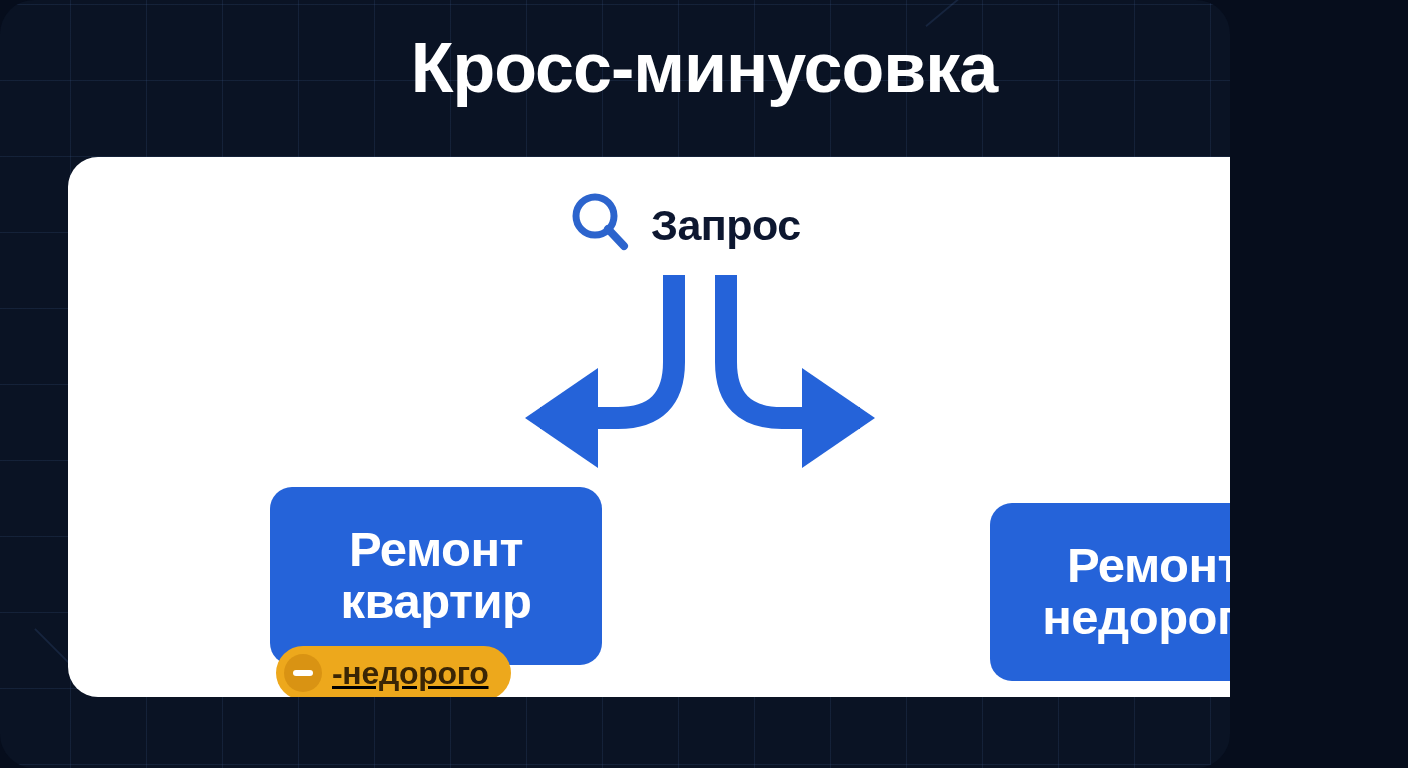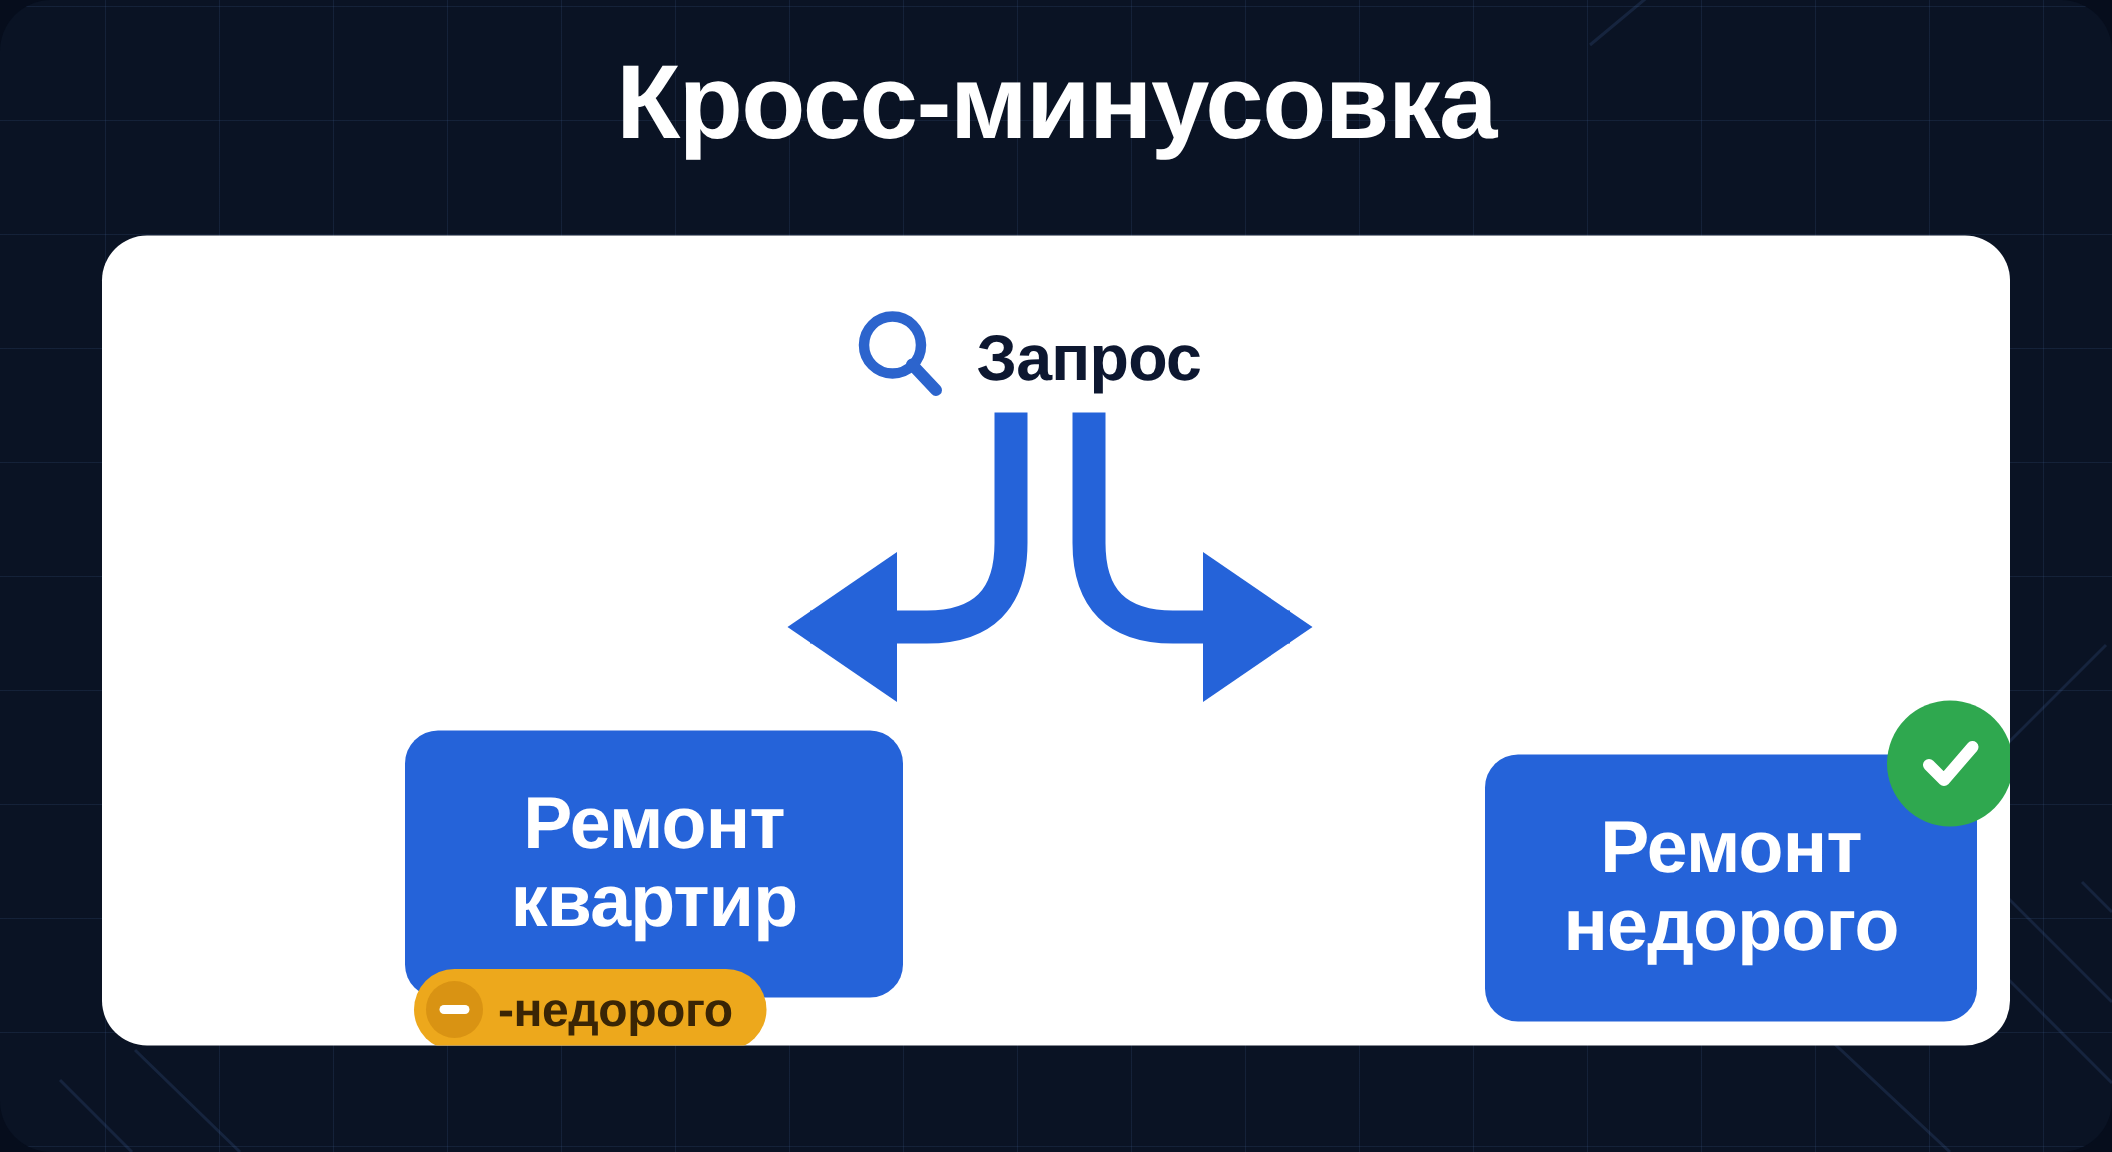--- a/index.html
+++ b/index.html
@@ -2,21 +2,21 @@
 <html><head>
 <meta charset="utf-8">
 <style>
   * { margin:0; padding:0; box-sizing:border-box; }
   html,body{
     width:1408px; height:768px; overflow:hidden;
     background:#060d1c;
     font-family:"Liberation Sans", sans-serif;
   }
   #stage{
-    position:relative; width:1408px; height:768px;
+    position:relative; width:1230px; height:768px;
     background:#0a1324;
     border-radius:34px;
     overflow:hidden;
     padding-left:36px;
   }
   
   #grid{
     position:absolute; inset:0;
     background-image:
       linear-gradient(to right, rgba(90,130,200,.13) 1px, transparent 1px),
@@ -43,21 +43,21 @@
     color:#ffffff;
     font-size:70px;
     font-weight:bold;
     letter-spacing:-1px;
     line-height:1.05;
     white-space:nowrap;
   }
 
   
   #query-row{
-    position:absolute; left:567px; top:204px;
+    position:absolute; left:567px; top:190px;
     display:flex; align-items:center; gap:18px;justify-content:center;
   }
   #query-label{
     font-size:43px; font-weight:bold; color:#0d1730; letter-spacing:-.5px;
   }
 
   
   #connectors{ position:absolute; left:0; top:0; width:1272px; height:540px; }
 
   
@@ -75,20 +75,21 @@
   #box-right{ left:898px; top:346px; width:328px; height:178px; font-size:49px; }
 
   
   #minus-badge{
     position:absolute; left:208px; top:489px;
     height:54px; padding:0 22px 0 8px;
     background:#eda81c;
     border-radius:27px;
     display:flex; align-items:center; gap:10px;
     z-index:5;
+    text-decoration:underline;
   }
   #minus-circle{
     width:38px; height:38px; border-radius:50%;
     background:#d99313;
     display:flex; align-items:center; justify-content:center;
     flex:0 0 38px;
   }
   #minus-circle i{ display:block; width:20px; height:6px; background:#fff; border-radius:3px; }
   #minus-text{ font-size:32px; font-weight:bold; color:#3a2505; letter-spacing:-.3px; }
 

